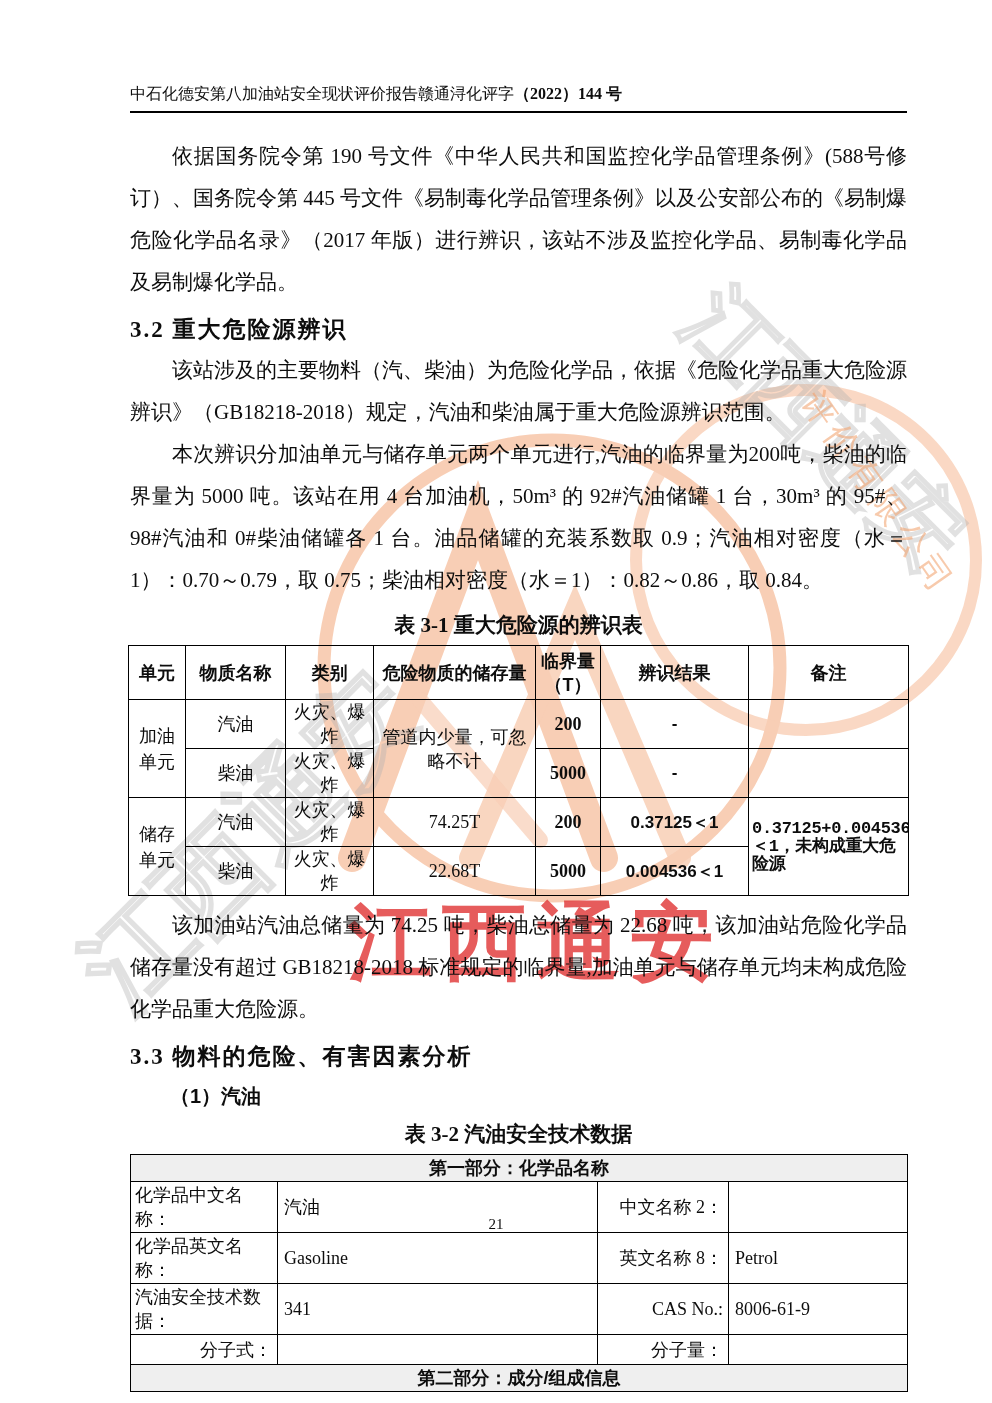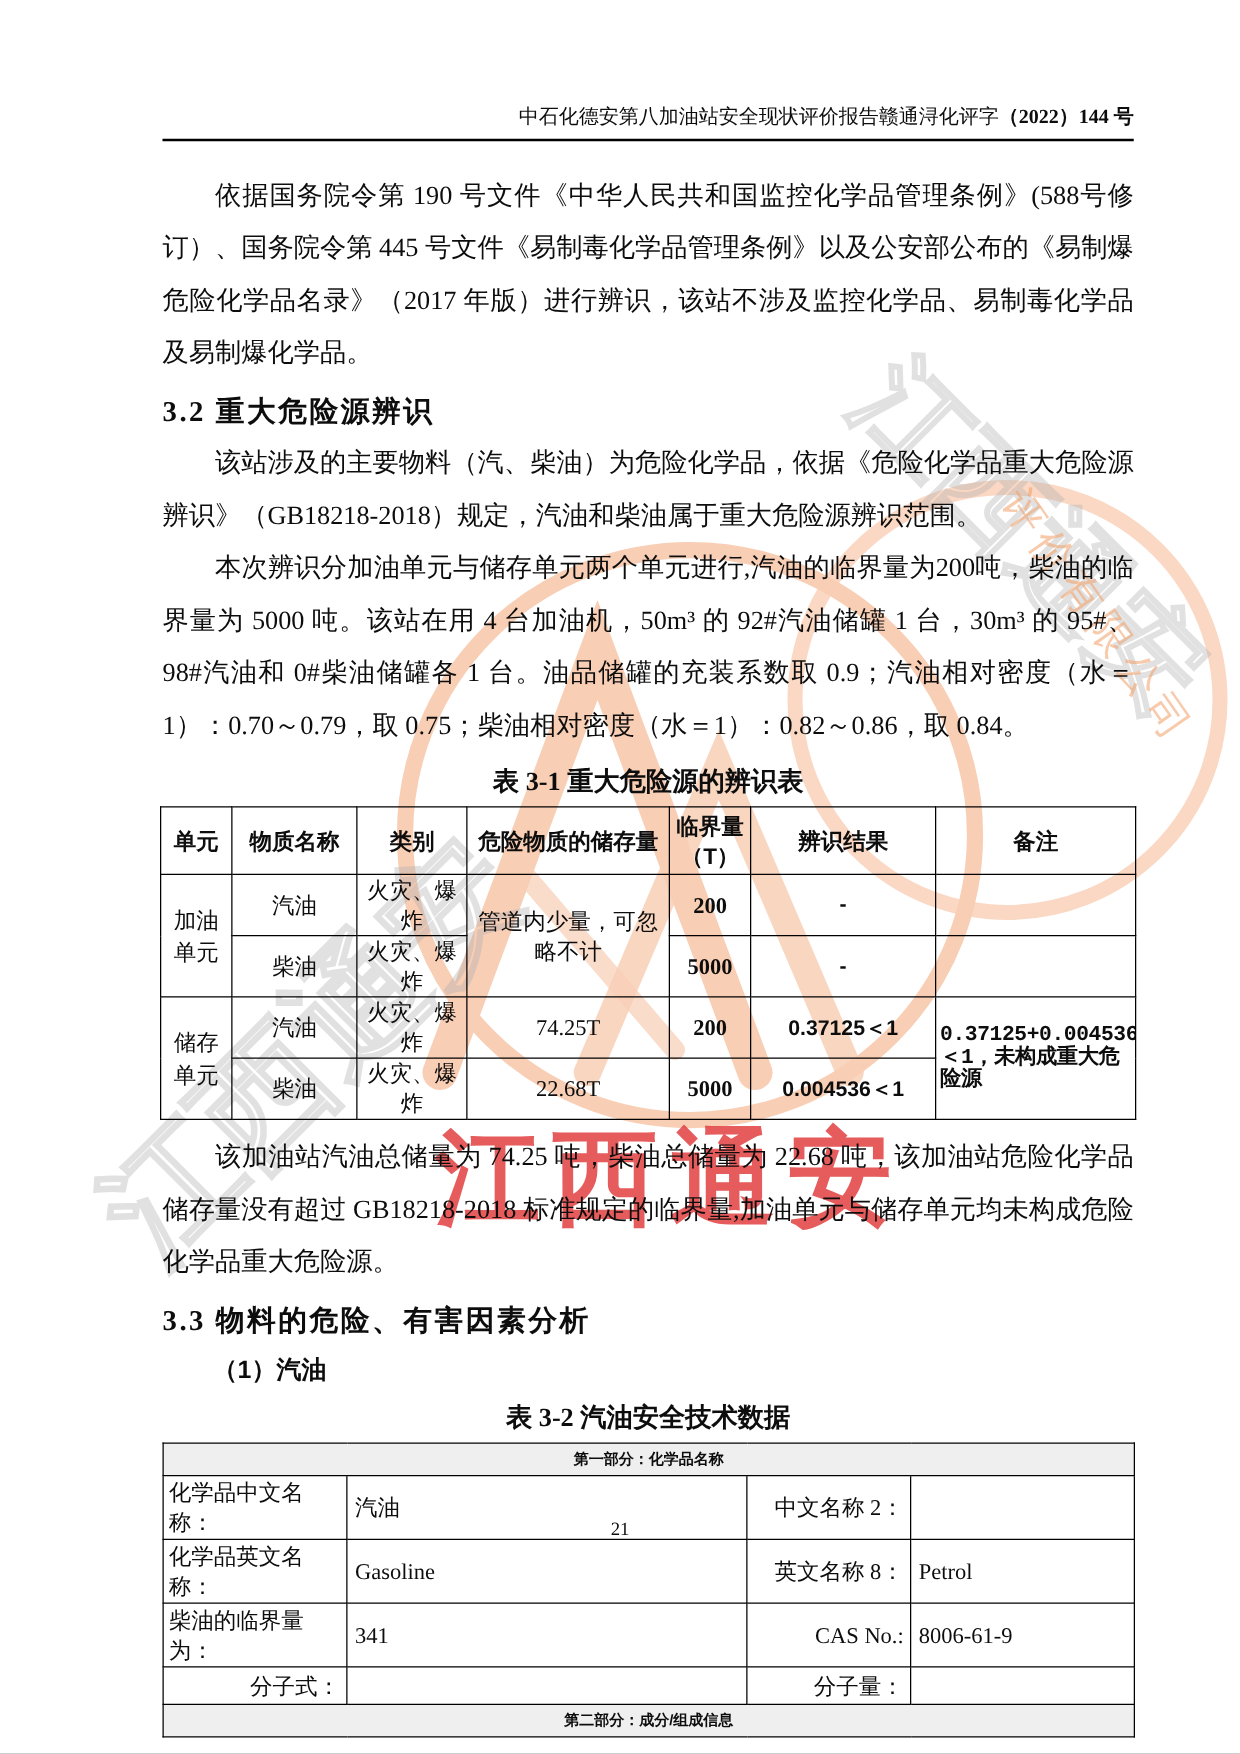--- a/index.html
+++ b/index.html
@@ -34,21 +34,21 @@
     color:transparent; -webkit-text-stroke:2px rgba(175,175,175,0.38);
     font-family:"Liberation Sans",sans-serif;
   }
   .wm-outline.left  { left:52px;  top:940px; transform:rotate(-45deg); transform-origin:left top; }
   .wm-outline.right { left:742px; top:262px; transform:rotate(45deg);  transform-origin:left top; font-size:88px; }
 
   
   .content { position:absolute; left:130px; top:0; width:777px; z-index:1; }
 
   .page-header {
-    display:flex; justify-content:flex-end; align-items:flex-end;
+    display:flex; justify-content:flex-start; align-items:flex-end;
     padding-top:84px; font-size:16px; line-height:20px;
   }
   .header-rule { height:2px; background:#000; margin-top:7px; }
 
   .body-p {
     margin:0; font-size:21px; line-height:42px;
     text-align:justify; text-indent:2em;
   }
   .mt1 { margin-top:22px; }
 
@@ -85,21 +85,21 @@
     font-family:Liberation Mono, monospace; font-weight:bold;
     font-size:17px; line-height:18px; text-align:left; padding:0 3px; letter-spacing:-0.3px;
   }
   .two-wrap { display:inline-block; width:2.15em; line-height:26px; }
 
   
   .t2 { width:777px; font-size:18px; }
   .t2 td { height:30px; }
   .t2 .sec {
     background:#efefef; text-align:center; font-weight:bold; height:26px;
-    font-family:"Liberation Sans","DejaVu Sans",sans-serif; font-size:12px;
+    font-family:"Liberation Sans","DejaVu Sans",sans-serif; font-size:18px;
   }
   .t2 .lbl { text-align:right; padding-right:5px; }
   .t2 .val { text-align:left;  padding-left:6px; }
 
   .page-footer {
     position:absolute; left:0; top:1216px; width:100%;
     text-align:center; font-size:15px; z-index:1;
   }
 </style>
 </head>
@@ -227,21 +227,21 @@
         <td class="lbl">中文名称 2：</td>
         <td class="val"></td>
       </tr>
       <tr>
         <td class="lbl" style="text-align:left;padding-left:4px;">化学品英文名称：</td>
         <td class="val">Gasoline</td>
         <td class="lbl">英文名称 8：</td>
         <td class="val">Petrol</td>
       </tr>
       <tr>
-        <td class="lbl" style="text-align:left;padding-left:4px;">柴油的临界量为：</td>
+        <td class="lbl" style="text-align:left;padding-left:4px;">汽油安全技术数据：</td>
         <td class="val">341</td>
         <td class="lbl">CAS No.:</td>
         <td class="val">8006-61-9</td>
       </tr>
       <tr>
         <td class="lbl">分子式：</td>
         <td class="val"></td>
         <td class="lbl">分子量：</td>
         <td class="val"></td>
       </tr>

